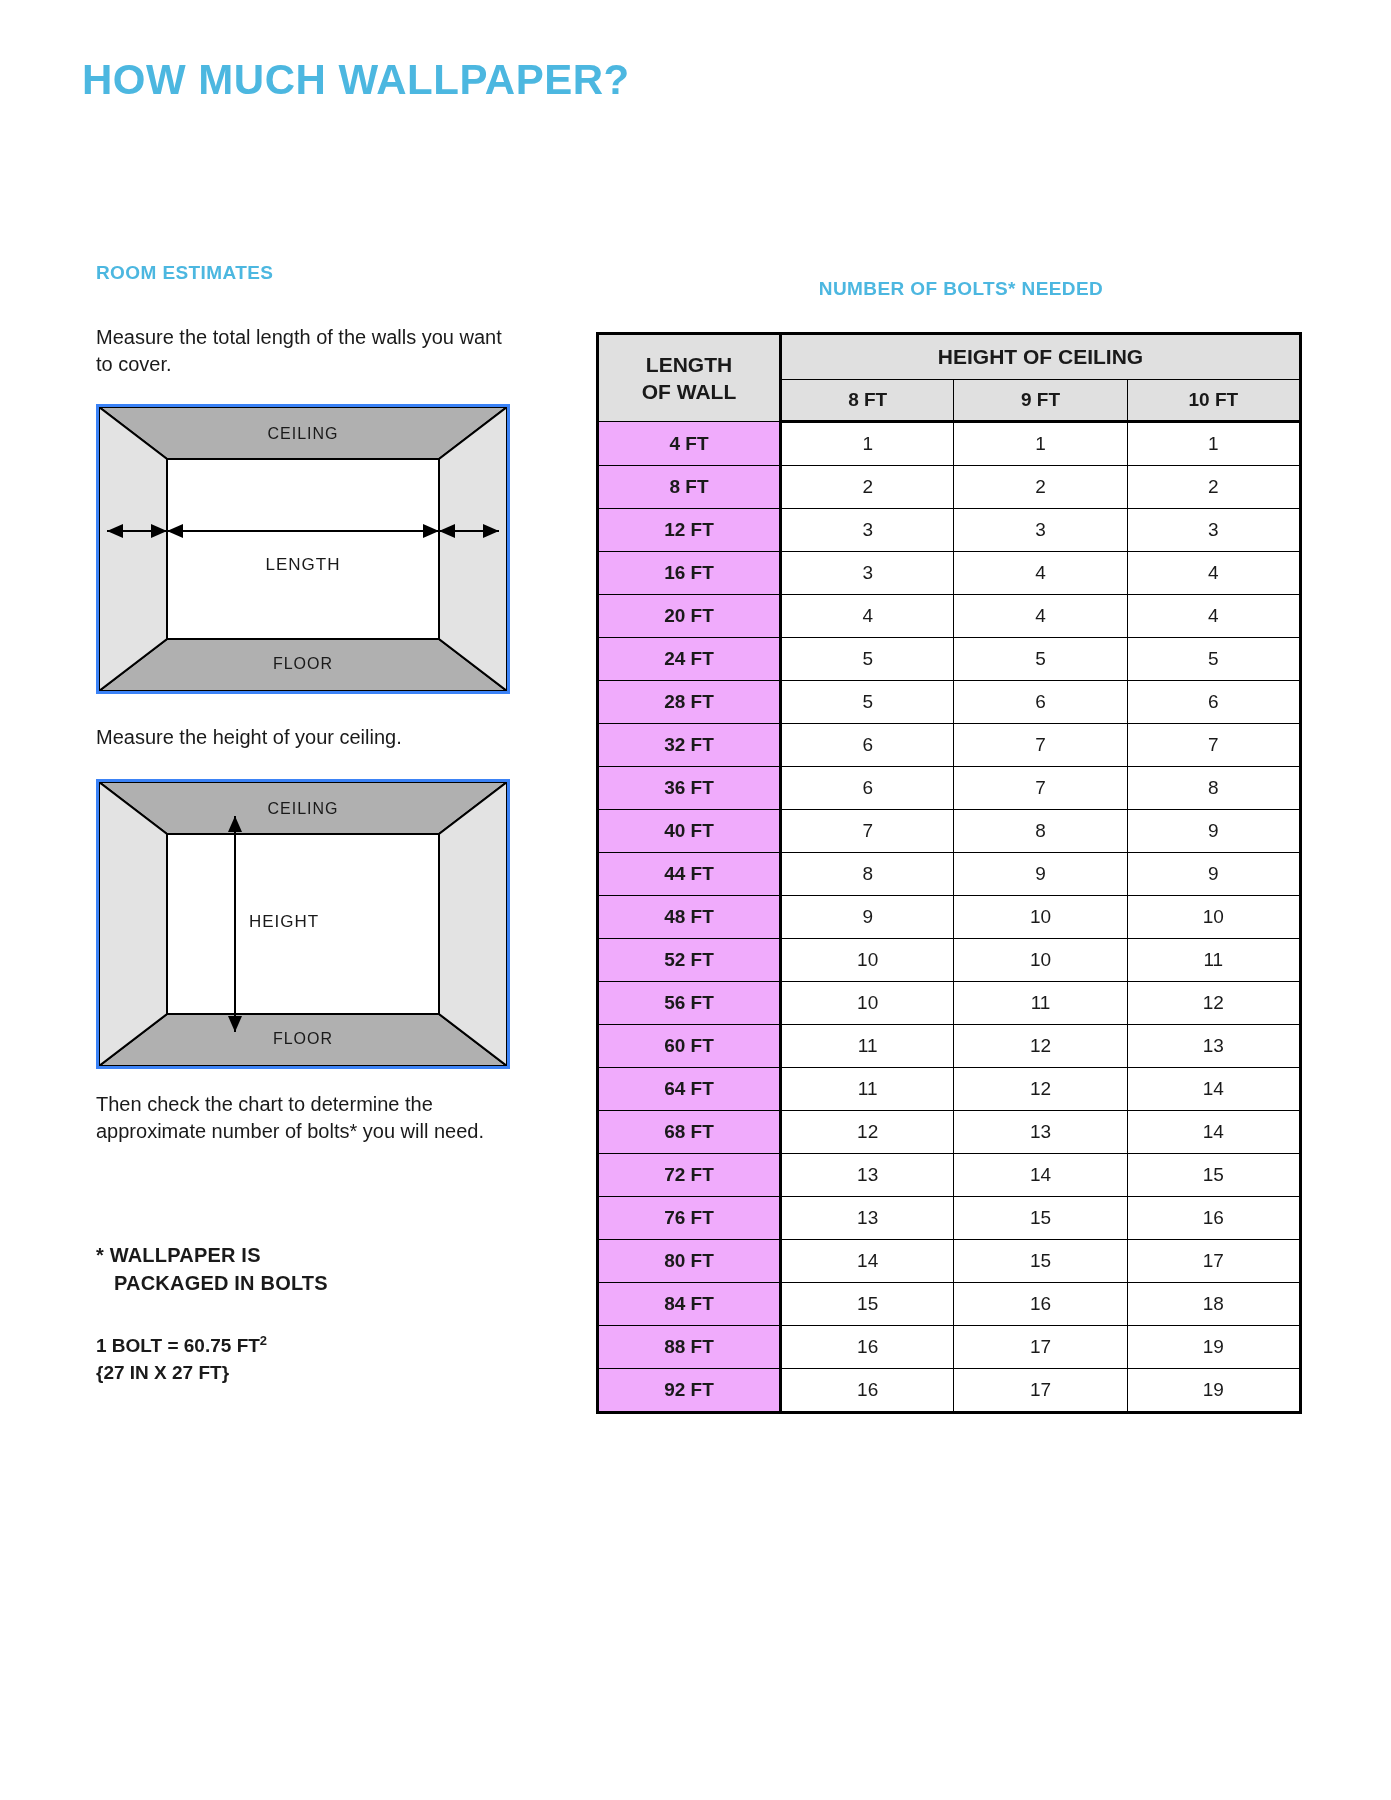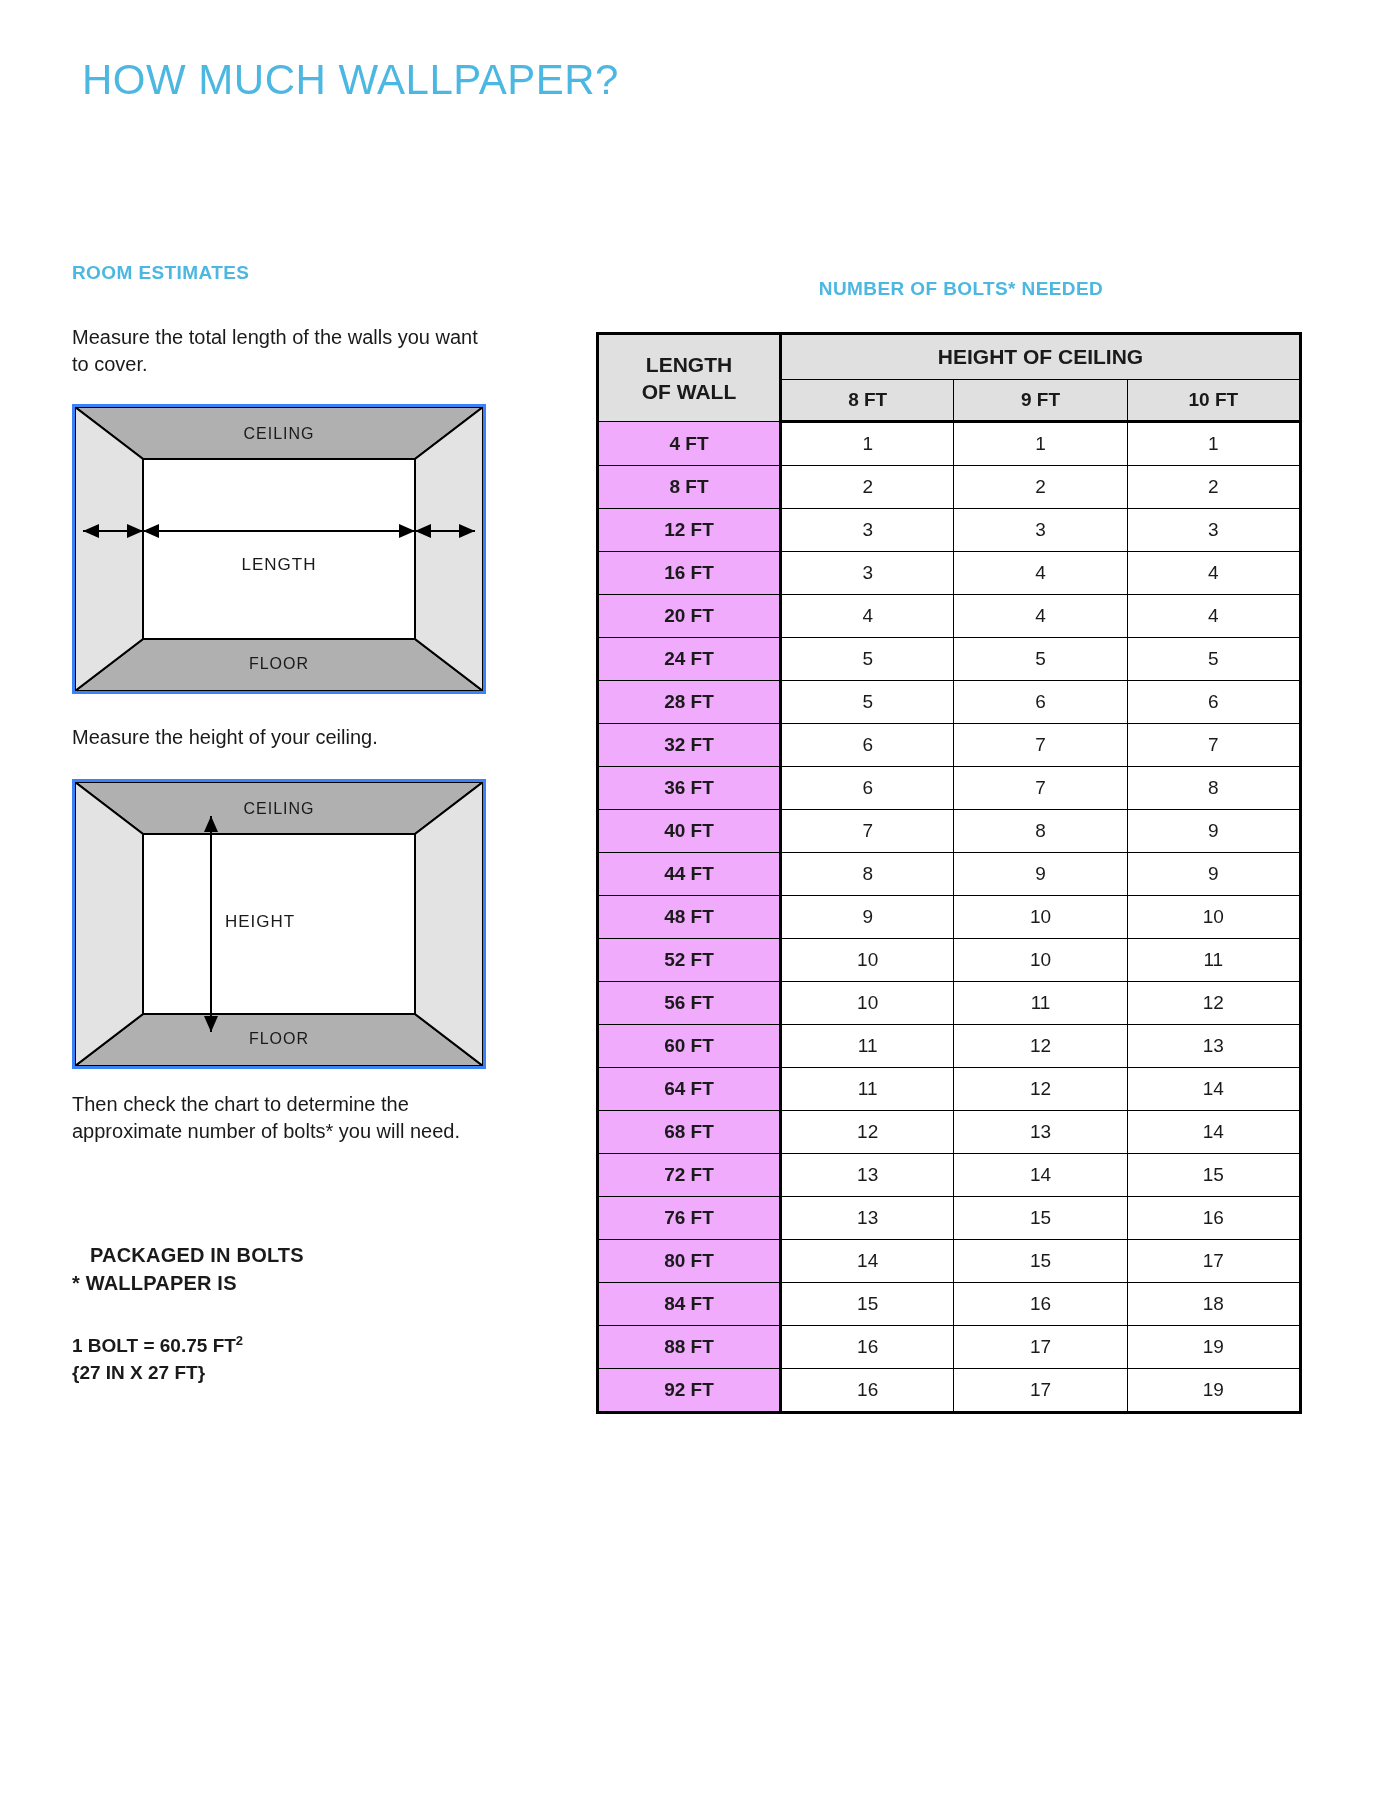--- a/index.html
+++ b/index.html
@@ -21,28 +21,28 @@
     height: 1800px;
     box-sizing: border-box;
     padding: 0;
   }
   
   #main-title {
     position: absolute;
     left: 82px;
     top: 56px;
     font-size: 42px;
-    font-weight: normal;
+    font-weight: bold;
     color: #4cb7e0;
     letter-spacing: 0.5px;
   }
   
   .left-col {
     position: absolute;
-    left: 72px;
+    left: 96px;
     top: 262px;
     width: 420px;
   }
   .section-heading {
     font-size: 19px;
     font-weight: bold;
     color: #4cb7e0;
     letter-spacing: 0.4px;
   }
   .body-text {
@@ -206,22 +206,22 @@
         <polygon points="136,250 129,234 143,234" fill="#000"></polygon>
       </svg>
       <div style="position:absolute;left:0;top:18px;width:100%;text-align:center;font-size:16px;letter-spacing:1px;color:#1a1a1a;">CEILING</div>
       <div style="position:absolute;left:0;bottom:18px;width:100%;text-align:center;font-size:16px;letter-spacing:1px;color:#1a1a1a;">FLOOR</div>
       <div style="position:absolute;left:150px;top:130px;font-size:17px;letter-spacing:1px;color:#1a1a1a;">HEIGHT</div>
     </div>
 
     <div class="body-text para3" style="margin-top:22px;">Then check the chart to determine the approximate number of bolts* you will need.</div>
 
     <div class="footnote" style="margin-top:96px;">
+      <div>* WALLPAPER IS</div>
       <div style="padding-left:18px;">PACKAGED IN BOLTS</div>
-      <div>* WALLPAPER IS</div>
     </div>
 
     <div class="footnote-2">
       <div><span>1 BOLT = 60.75 FT</span><span class="sup">2</span></div>
       <div>{27 IN X 27 FT}</div>
     </div>
 
   </div>
 
   <div class="right-col">

